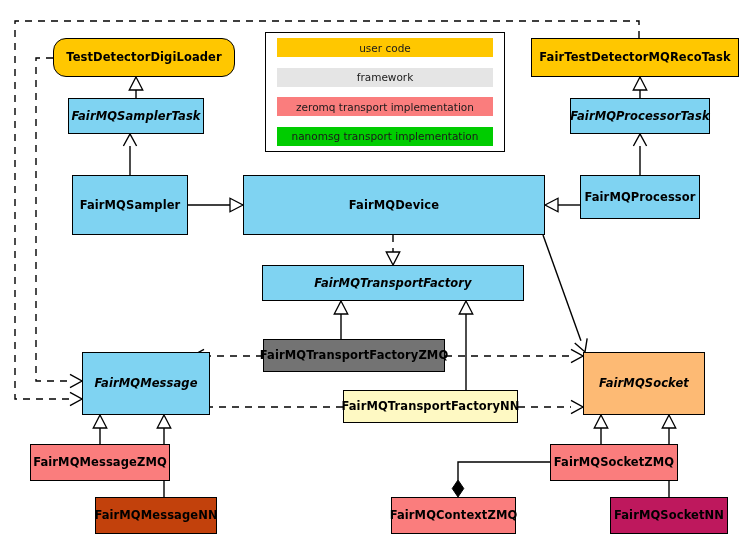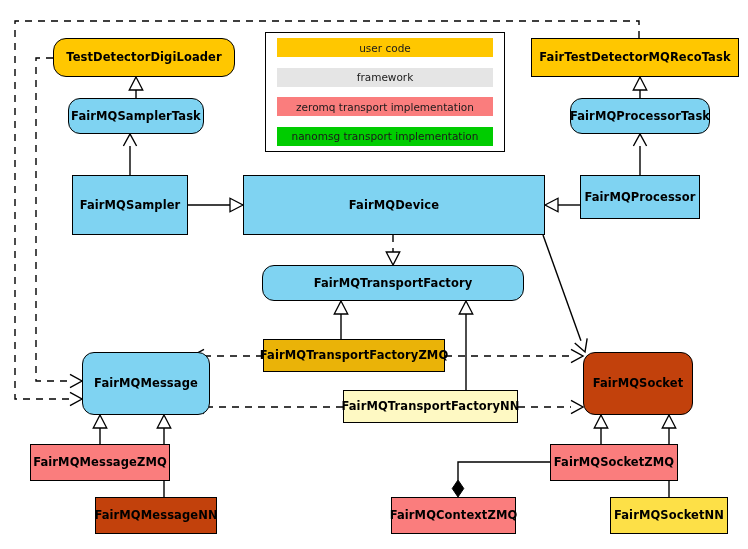--- a/index.html
+++ b/index.html
@@ -33,21 +33,21 @@
     align-items: center;
     justify-content: center;
     text-align: center;
     font-size: 11.5px;
     font-weight: bold;
     color: #000000;
     line-height: 1.1;
     letter-spacing: 0.1px;
   }
   .node.abstract {
-    border-radius: 12px;
+    font-style: italic;
   }
   .legend-box {
     position: absolute;
     box-sizing: border-box;
     background: #ffffff;
     border: 1.2px solid #000000;
     display: flex;
     flex-direction: column;
     justify-content: space-between;
     padding: 5px 11px;
@@ -159,29 +159,29 @@
 
   <div id="nodes-layer">
       <div class="node" style="left: 53px; top: 38px; width: 182px; height: 39px; background: rgb(255, 199, 0); border-radius: 13px;">TestDetectorDigiLoader</div>
       <div class="node" style="left: 531px; top: 38px; width: 208px; height: 39px; background: rgb(255, 199, 0);">FairTestDetectorMQRecoTask</div>
       <div class="node abstract" style="left: 68px; top: 98px; width: 136px; height: 36px; background: rgb(127, 211, 242);">FairMQSamplerTask</div>
       <div class="node abstract" style="left: 570px; top: 98px; width: 140px; height: 36px; background: rgb(127, 211, 242);">FairMQProcessorTask</div>
       <div class="node" style="left: 72px; top: 175px; width: 116px; height: 60px; background: rgb(127, 211, 242);">FairMQSampler</div>
       <div class="node" style="left: 243px; top: 175px; width: 302px; height: 60px; background: rgb(127, 211, 242);">FairMQDevice</div>
       <div class="node" style="left: 580px; top: 175px; width: 120px; height: 44px; background: rgb(127, 211, 242);">FairMQProcessor</div>
       <div class="node abstract" style="left: 262px; top: 265px; width: 262px; height: 36px; background: rgb(127, 211, 242);">FairMQTransportFactory</div>
-      <div class="node" style="left: 263px; top: 339px; width: 182px; height: 33px; background: #eab308;">FairMQTransportFactoryZMQ</div>
+      <div class="node" style="left: 263px; top: 339px; width: 182px; height: 33px; background: #737373;">FairMQTransportFactoryZMQ</div>
       <div class="node" style="left: 343px; top: 390px; width: 175px; height: 33px; background: #fef9c3;">FairMQTransportFactoryNN</div>
       <div class="node abstract" style="left: 82px; top: 352px; width: 128px; height: 63px; background: rgb(127, 211, 242);">FairMQMessage</div>
-      <div class="node abstract" style="left: 583px; top: 352px; width: 110px; height: 63px; background: #c2410c;">FairMQSocket</div>
+      <div class="node abstract" style="left: 583px; top: 352px; width: 122px; height: 63px; background: #fdba74;">FairMQSocket</div>
       <div class="node" style="left: 30px; top: 444px; width: 140px; height: 37px; background: rgb(250, 125, 125);">FairMQMessageZMQ</div>
       <div class="node" style="left: 95px; top: 497px; width: 122px; height: 37px; background: #c2410c;">FairMQMessageNN</div>
       <div class="node" style="left: 550px; top: 444px; width: 128px; height: 37px; background: rgb(250, 125, 125);">FairMQSocketZMQ</div>
       <div class="node" style="left: 391px; top: 497px; width: 125px; height: 37px; background: rgb(250, 125, 125);">FairMQContextZMQ</div>
-      <div class="node" style="left: 610px; top: 497px; width: 118px; height: 37px; background: #fde047;">FairMQSocketNN</div>
+      <div class="node" style="left: 610px; top: 497px; width: 118px; height: 37px; background: #be185d;">FairMQSocketNN</div>
     </div>
 
   <div class="legend-box" id="legend-box" style="left: 265px; top: 32px; width: 240px; height: 120px;">
       <div class="legend-row" style="background: rgb(255, 199, 0);">user code</div>
       <div class="legend-row" style="background: #e5e5e5;">framework</div>
       <div class="legend-row" style="background: rgb(250, 125, 125);">zeromq transport implementation</div>
       <div class="legend-row" style="background: rgb(0, 204, 0);">nanomsg transport implementation</div>
     </div>
 
 </div>

